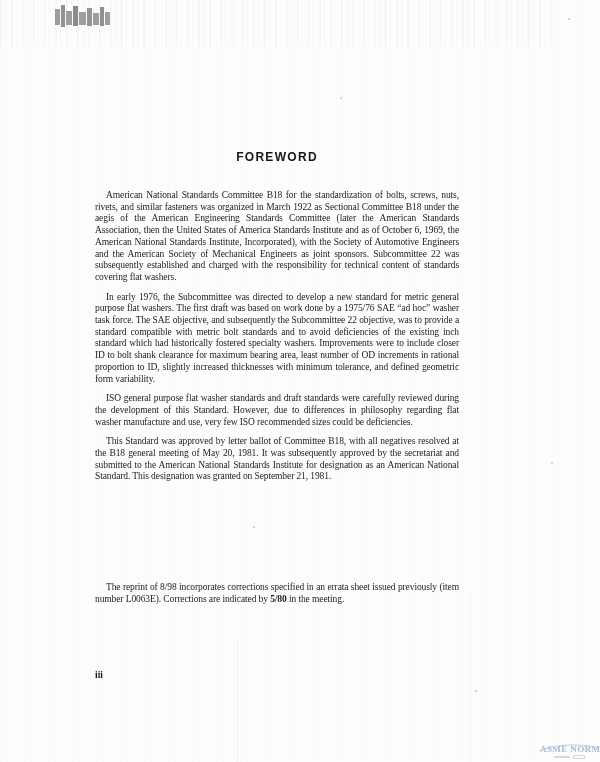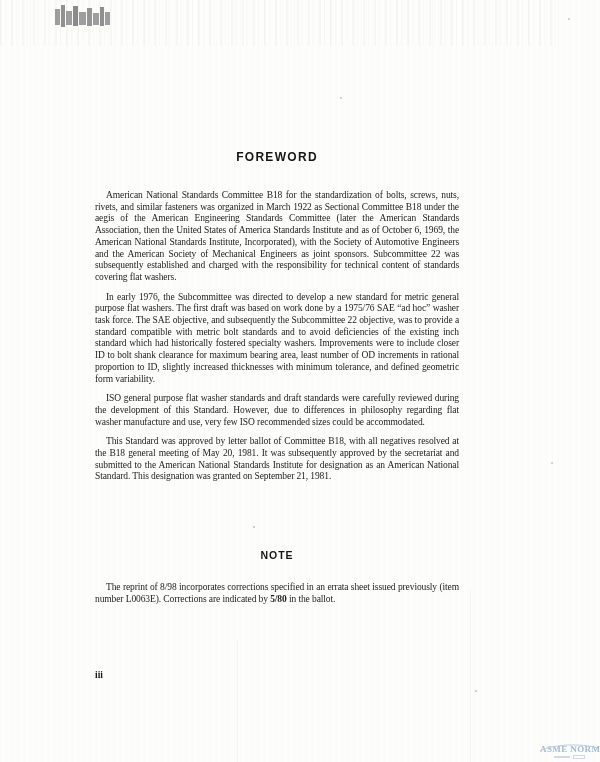--- a/index.html
+++ b/index.html
@@ -135,28 +135,27 @@
   <div class="speck" style="left:253px; top:526px; width:1.5px; height:1.5px;"></div>
   <div class="speck" style="left:475px; top:690px; width:1.5px; height:1.5px;"></div>
 
   <div class="content">
 
     <div class="heading foreword-heading">FOREWORD</div>
 
     <div class="body-block">
       <p>American National Standards Committee B18 for the standardization of bolts, screws, nuts, rivets, and similar fasteners was organized in March 1922 as Sectional Committee B18 under the aegis of the American Engineering Standards Committee (later the American Standards Association, then the United States of America Standards Institute and as of October 6, 1969, the American National Standards Institute, Incorporated), with the Society of Automotive Engineers and the American Society of Mechanical Engineers as joint sponsors. Subcommittee 22 was subsequently established and charged with the responsibility for technical content of standards covering flat washers.</p>
       <p>In early 1976, the Subcommittee was directed to develop a new standard for metric general purpose flat washers. The first draft was based on work done by a 1975/76 SAE “ad hoc” washer task force. The SAE objective, and subsequently the Subcommittee 22 objective, was to provide a standard compatible with metric bolt standards and to avoid deficiencies of the existing inch standard which had historically fostered specialty washers. Improvements were to include closer ID to bolt shank clearance for maximum bearing area, least number of OD increments in rational proportion to ID, slightly increased thicknesses with minimum tolerance, and defined geometric form variability.</p>
-      <p>ISO general purpose flat washer standards and draft standards were carefully reviewed during the development of this Standard. However, due to differences in philosophy regarding flat washer manufacture and use, very few ISO recommended sizes could be accommodated.</p>
+      <p>ISO general purpose flat washer standards and draft standards were carefully reviewed during the development of this Standard. However, due to differences in philosophy regarding flat washer manufacture and use, very few ISO recommended sizes could be deficiencies.</p>
       <p>This Standard was approved by letter ballot of Committee B18, with all negatives resolved at the B18 general meeting of May 20, 1981. It was subsequently approved by the secretariat and submitted to the American National Standards Institute for designation as an American National Standard. This designation was granted on September 21, 1981.</p>
     </div>
 
-    <div class="heading note-heading">NOTE</div>
 
     <div class="note-block">
-      <p><span>The reprint of 8/98 incorporates corrections specified in an errata sheet issued previously (item number L0063E). Corrections are indicated by </span><span class="note-bold">5/80</span><span> in the ballot.</span></p>
+      <p><span>The reprint of 8/98 incorporates corrections specified in an errata sheet issued previously (item number L0063E). Corrections are indicated by </span><span class="note-bold">5/80</span><span> in the meeting.</span></p>
     </div>
 
     <div class="page-number">iii</div>
 
   </div>
 
   <div class="watermark">
     <div class="wm-text">ASME NORM</div>
     <svg class="wm-swoosh" viewBox="0 0 62 14" aria-hidden="true">
       <path d="M2 9 C 16 2, 42 1, 60 6" fill="none" stroke="#bccfe2" stroke-width="1"></path>

